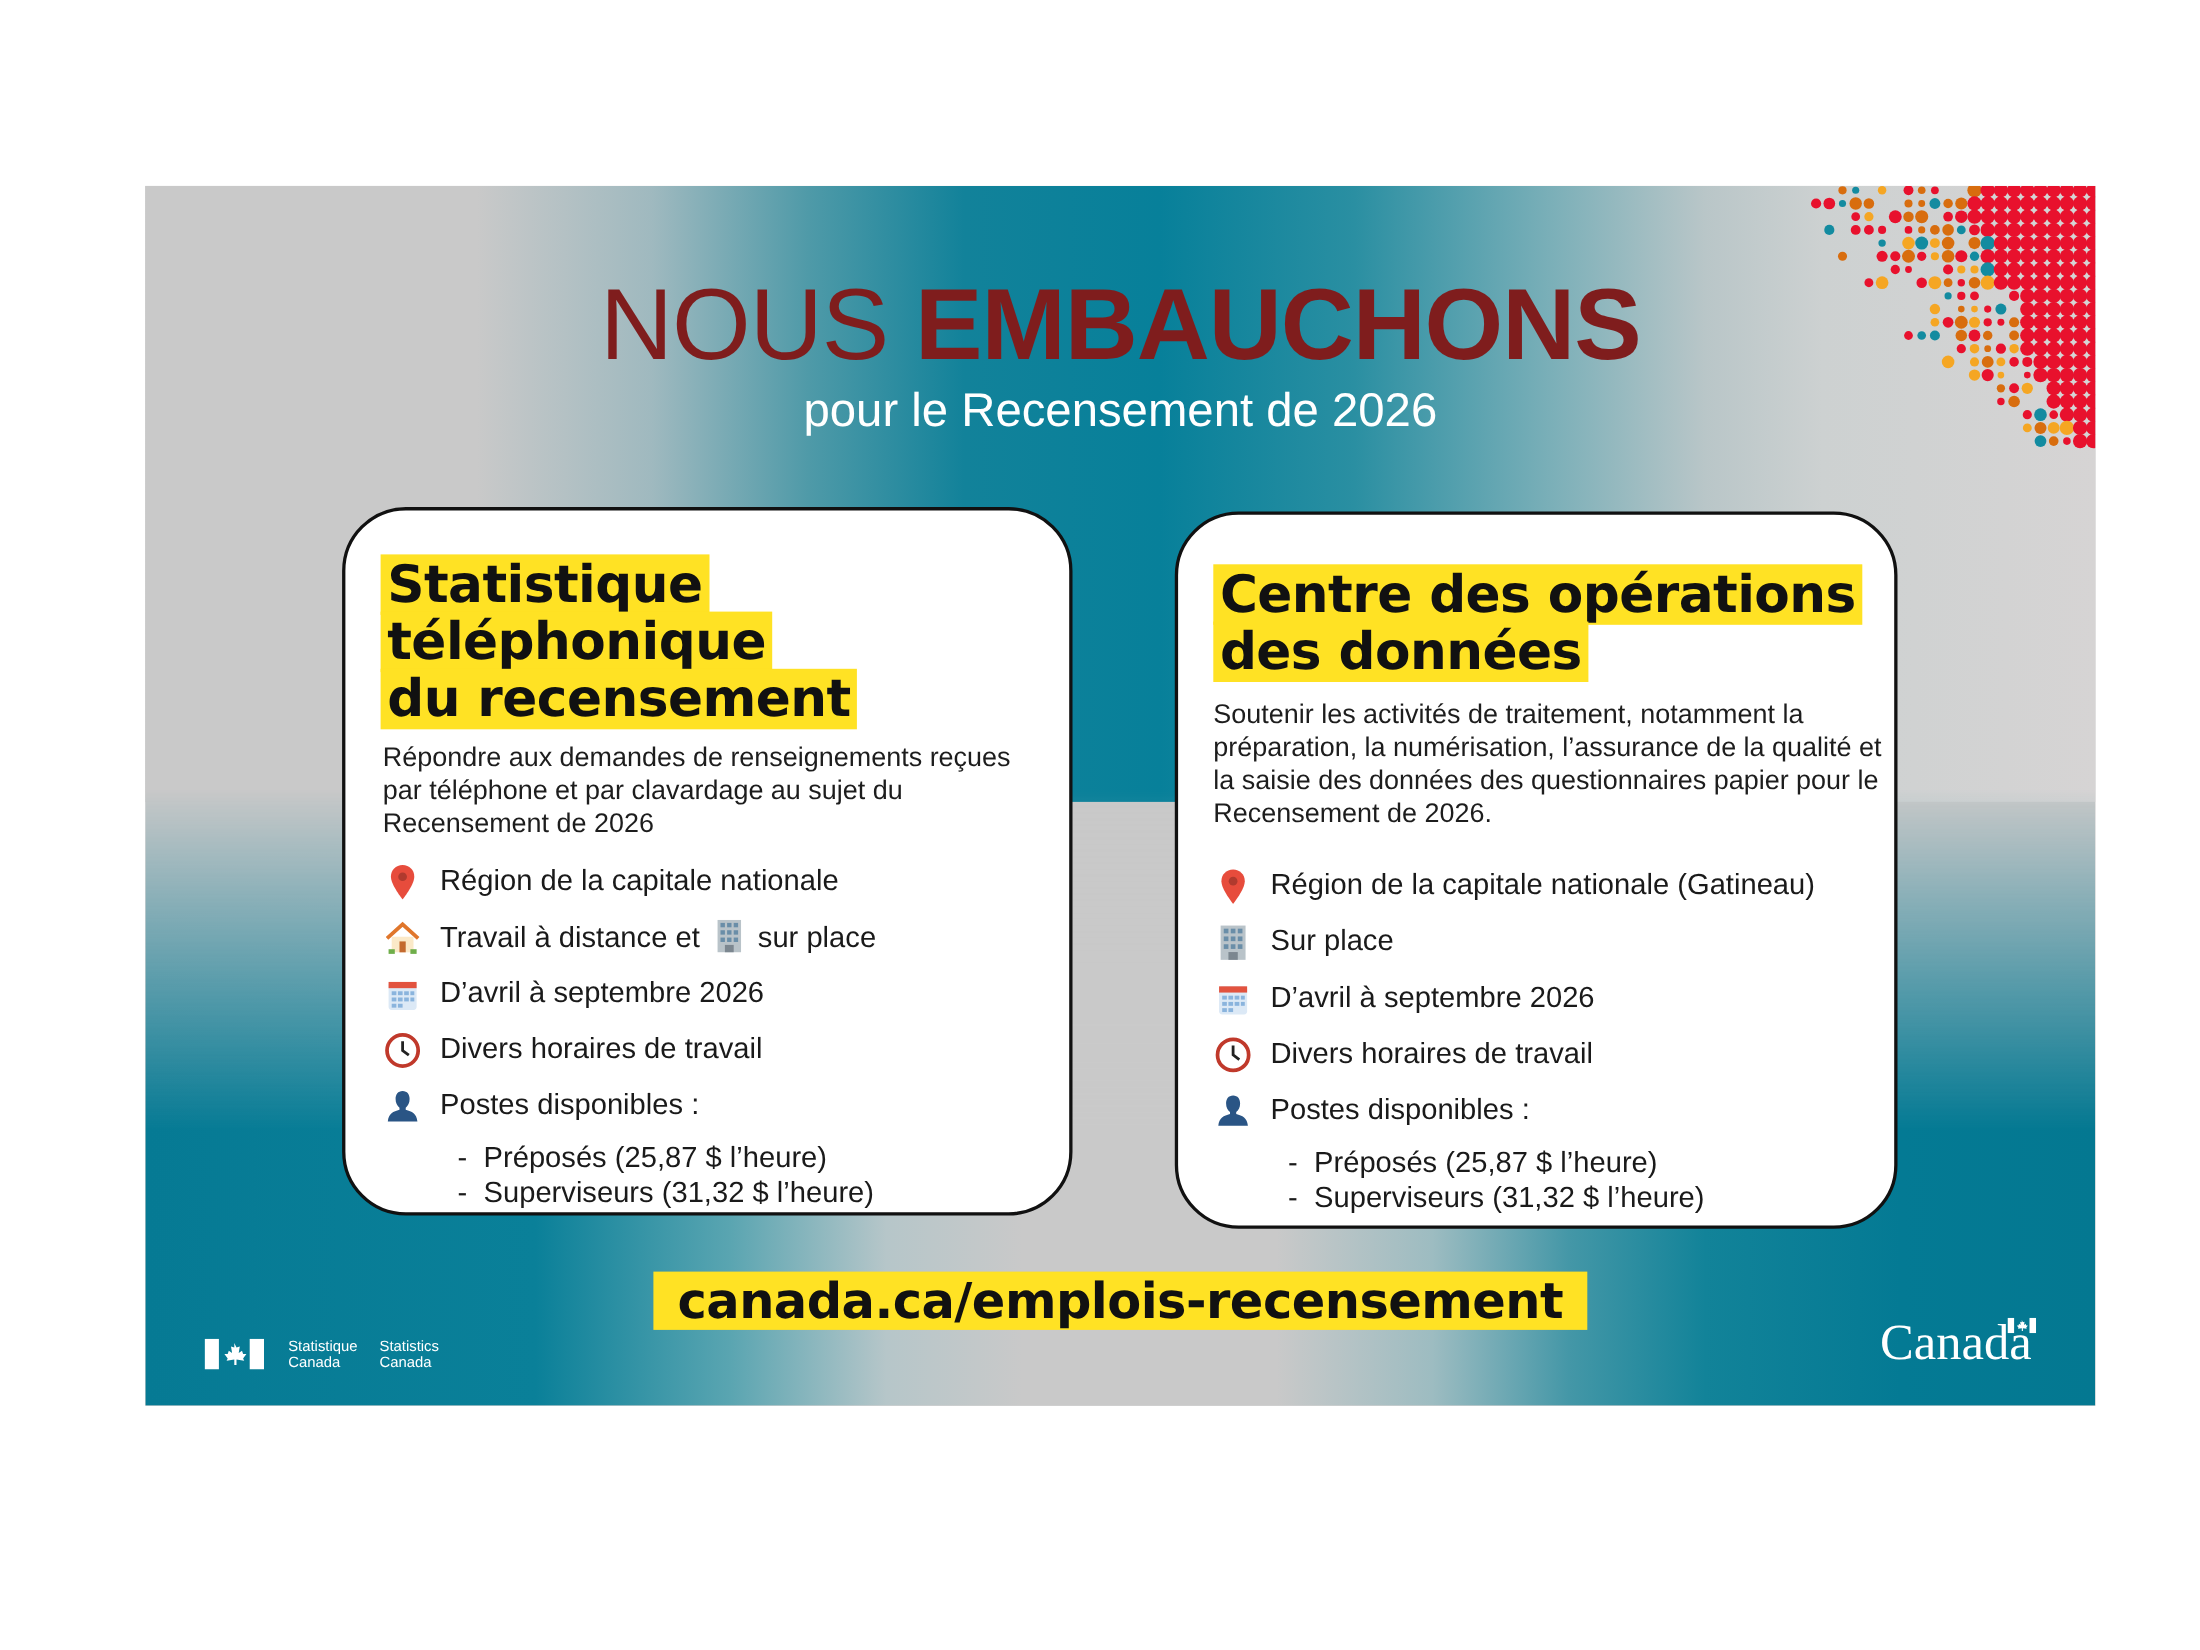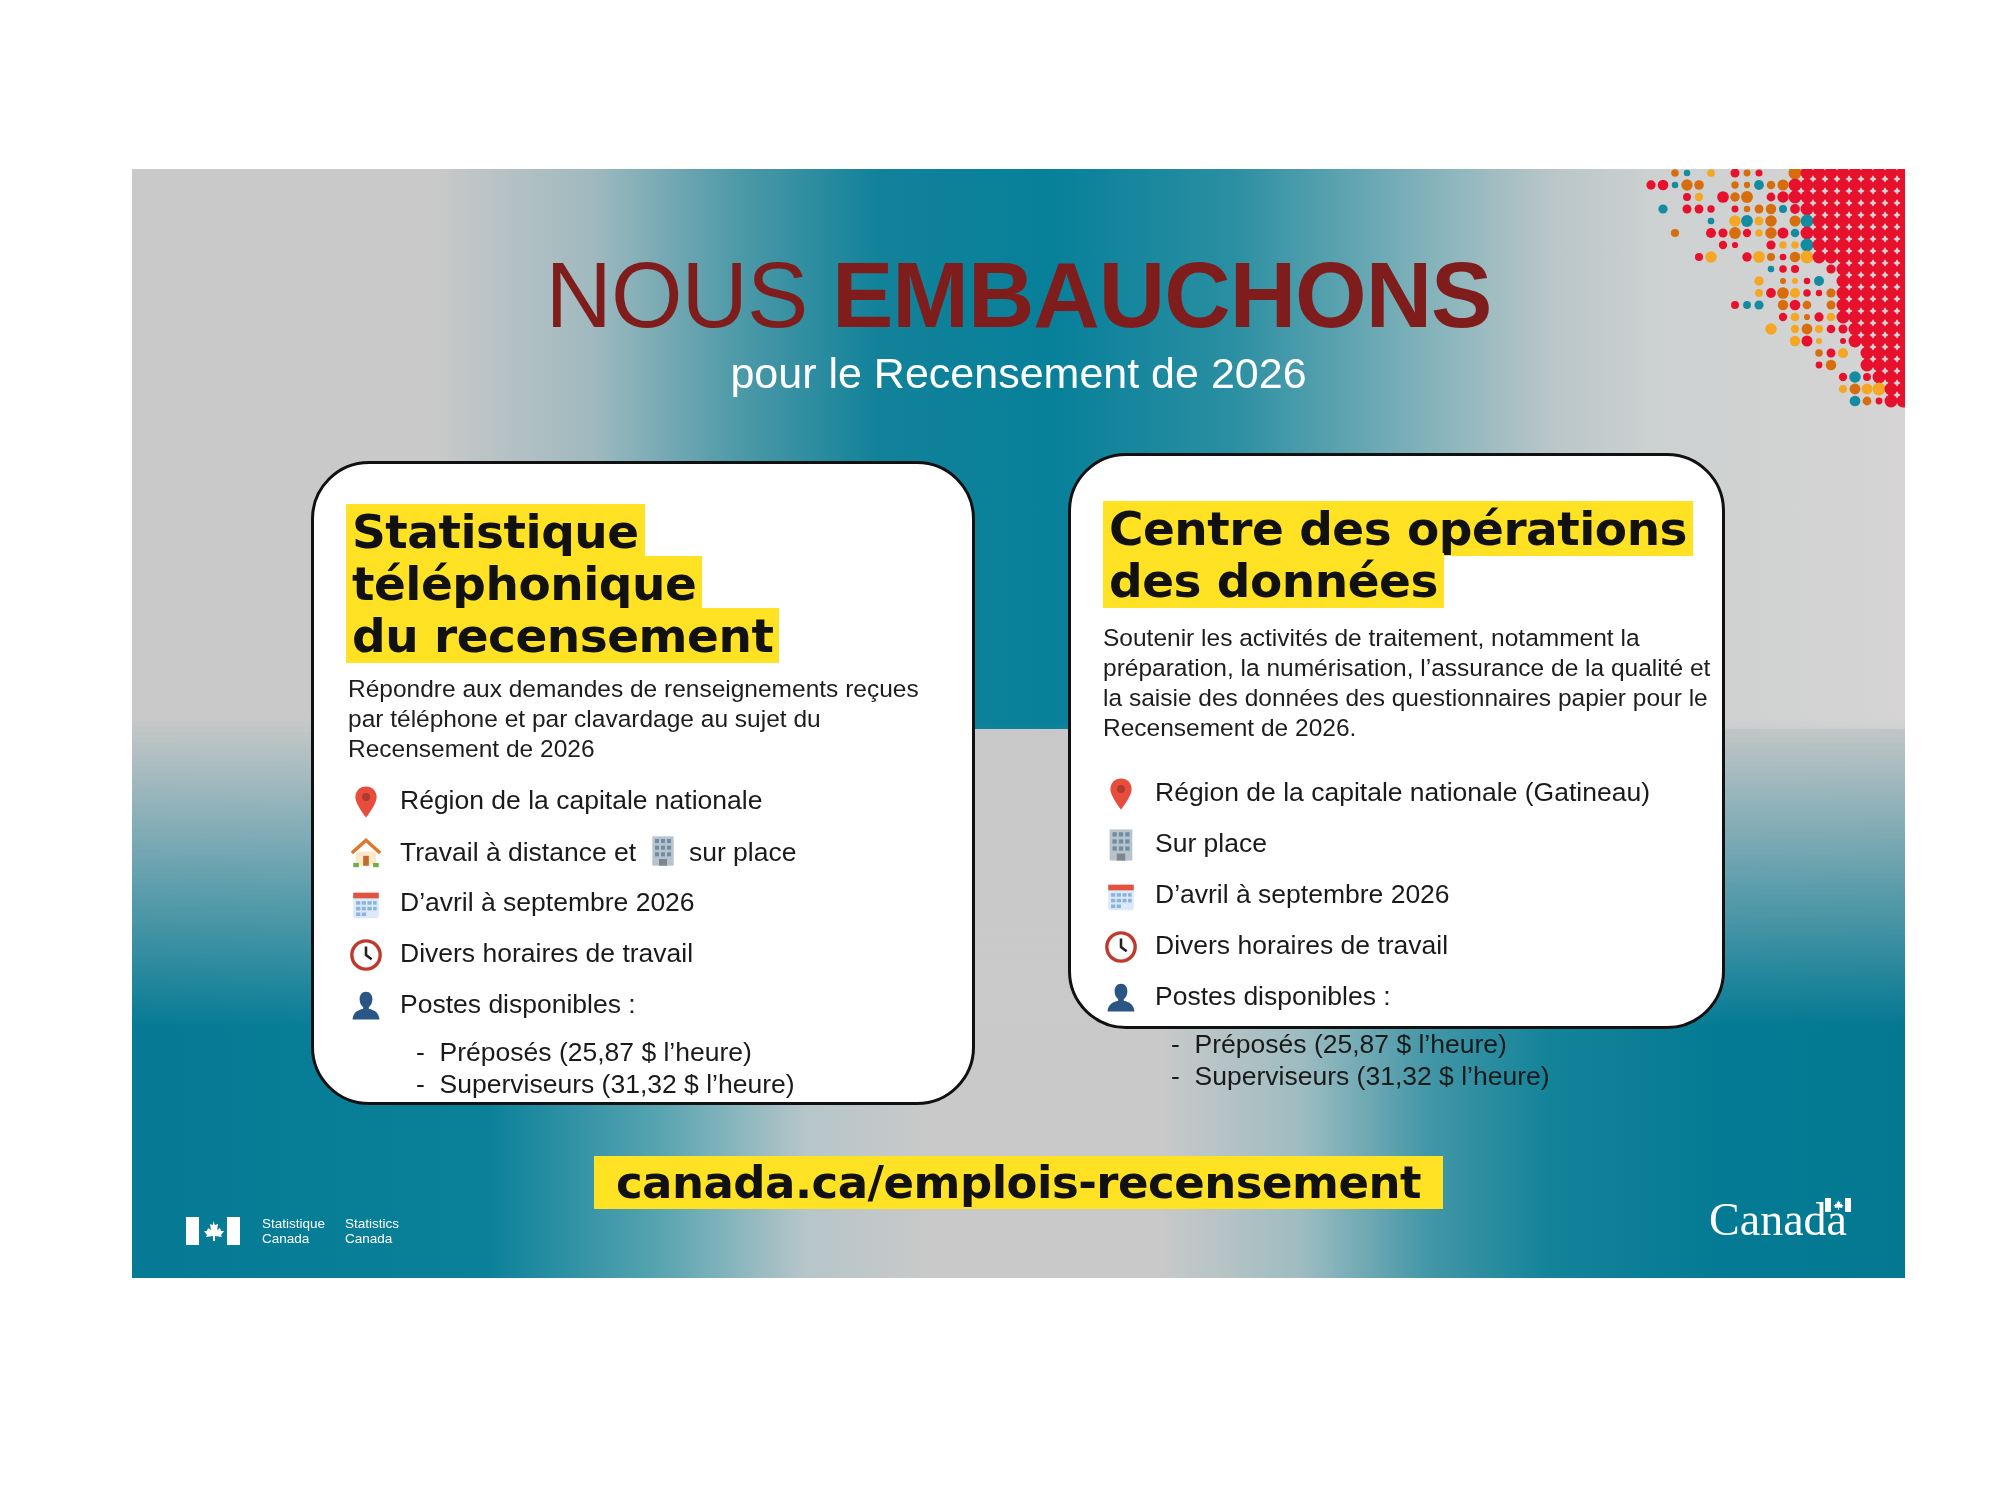--- a/index.html
+++ b/index.html
@@ -34,21 +34,21 @@
   .subhead {
     position:absolute; left:0; right:0; top:183px; text-align:center; color:#ffffff;
     font-size:43px; line-height:1;
   }
 
   .card {
     position:absolute; background:#ffffff; border:3px solid #111111; border-radius:58px;
     box-sizing:border-box;
   }
   .card-left { left:179px; top:292px; width:664px; height:644px; }
-  .card-right { left:936px; top:284px; width:657px; height:576px; }
+  .card-right { left:936px; top:296px; width:657px; height:652px; }
 
   .card-title {
     position:absolute; font-weight:700; color:#111; font-size:47px; line-height:52px;
     font-family: "DejaVu Sans", "Liberation Sans", sans-serif; letter-spacing:-0.5px;
   }
   .card-title span.hl {
     background:#ffe224; padding:0 6px; box-decoration-break:clone; -webkit-box-decoration-break:clone;
   }
   .card-left .card-title { left:32px; top:42px; width:600px; }
   .card-right .card-title { left:32px; top:47px; width:610px; }

